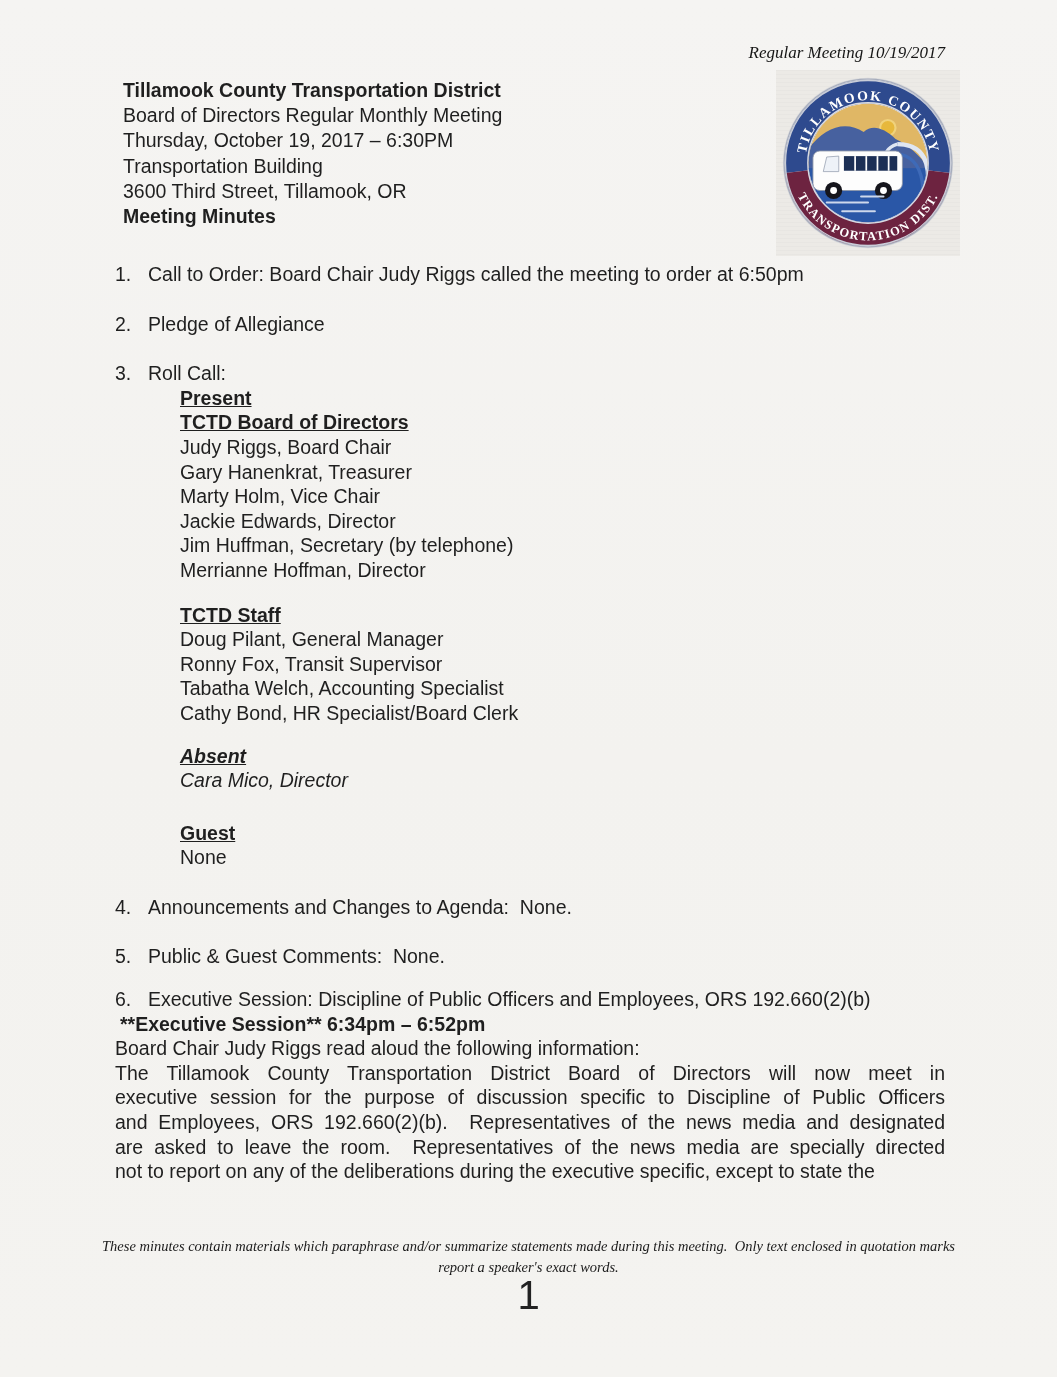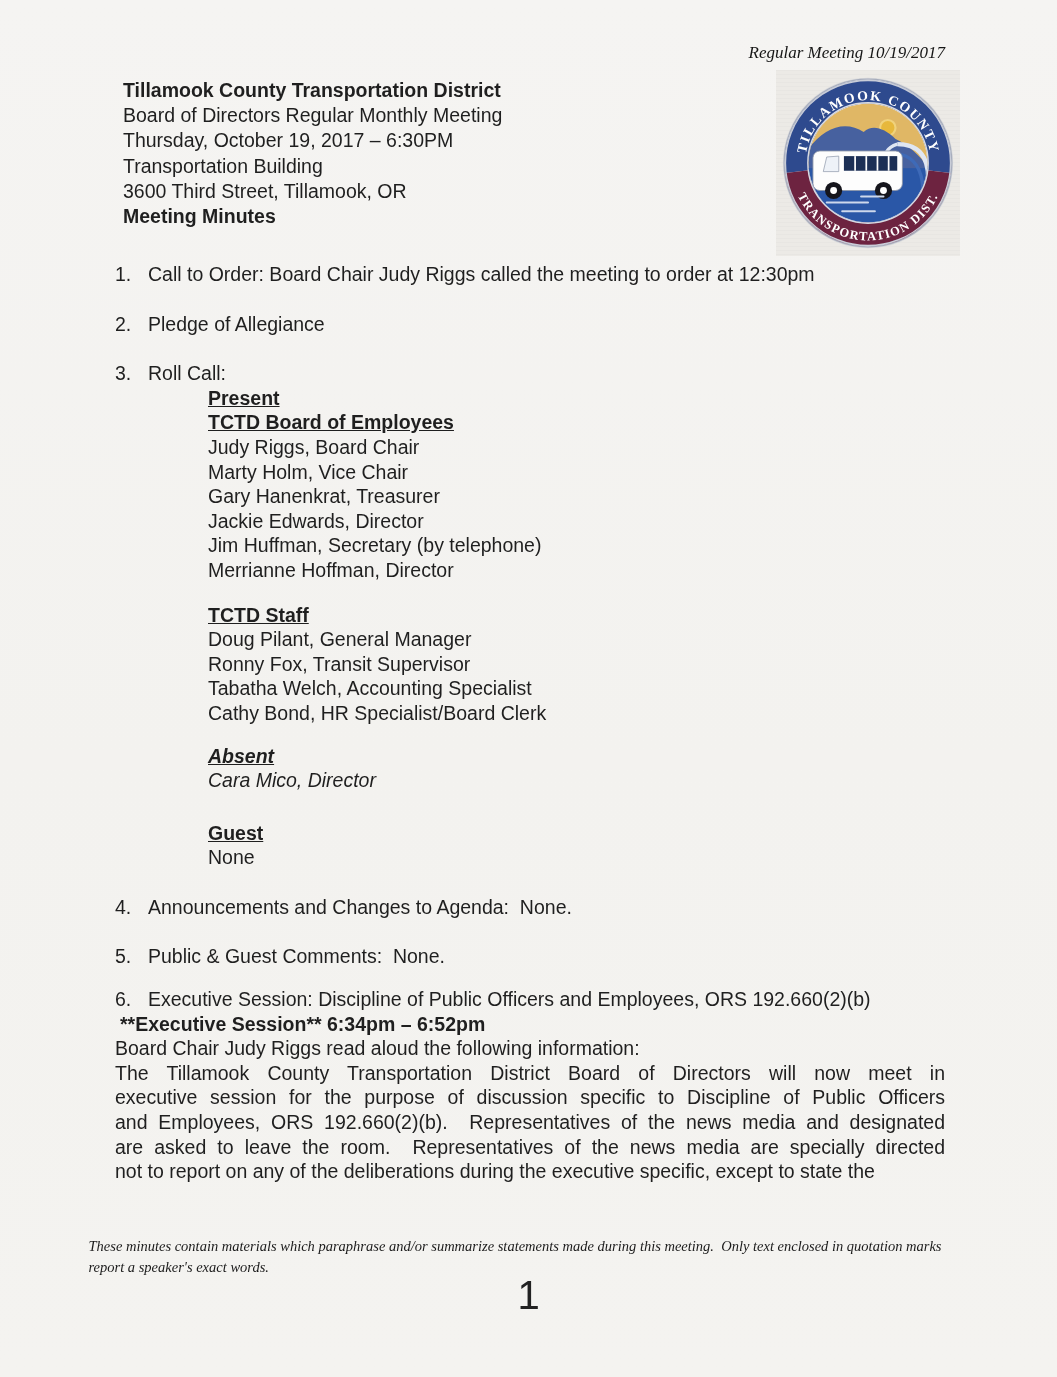--- a/index.html
+++ b/index.html
@@ -35,34 +35,34 @@
   .bold { font-weight:bold; }
 
   .content { position:absolute; top:250px; left:115px; width:830px; }
 
   .item { display:flex; }
   .item .num { width:33px; flex:none; }
   .mt12 { margin-top:12px; }
   .mb25 { margin-bottom:25px; }
   .mb18 { margin-bottom:18px; }
 
-  .roll-block { margin-left:93px; }
+  .roll-block { margin-left:65px; }
   .rc-head { font-weight:bold; text-decoration:underline; }
   .rc-group-gap20 { margin-bottom:20px; }
   .rc-group-gap18 { margin-bottom:18px; }
   .rc-group-gap28 { margin-bottom:28px;font-style:italic; }
   .rc-group-gap25 { margin-bottom:25px; }
 
   .exec-subtitle { font-weight:bold; padding-left:5px; }
   .para-line { text-align:justify; text-align-last:justify; }
   .para-line.last { text-align-last:auto; }
 
   .footer-disclaimer {
     position:absolute; top:1236px; left:50%; transform:translateX(-50%);
-    width:880px; text-align:left;
+    width:880px; text-align:center;
     font-family:"Liberation Serif","DejaVu Serif",serif;
     font-style:italic; font-size:14.5px; line-height:21px; color:#1b1b1b;
   }
   .page-number {
     position:absolute; top:1274px; left:0; width:100%;
     text-align:center; font-size:40px; line-height:42px; color:#222;
   }
 </style>
 </head>
 <body>
@@ -136,40 +136,40 @@
     <div data-bind="masthead.datetime">Thursday, October 19, 2017 – 6:30PM</div>
     <div data-bind="masthead.building">Transportation Building</div>
     <div data-bind="masthead.address">3600 Third Street, Tillamook, OR</div>
     <div class="bold" data-bind="masthead.doc_title">Meeting Minutes</div>
   </header>
 
   <main class="content">
 
     <div class="item mt12 mb25">
       <span class="num" data-bind="agenda.item1_num">1.</span>
-      <span data-bind="agenda.item1">Call to Order: Board Chair Judy Riggs called the meeting to order at 12:30pm</span>
+      <span data-bind="agenda.item1">Call to Order: Board Chair Judy Riggs called the meeting to order at 6:50pm</span>
     </div>
 
     <div class="item mb25">
       <span class="num" data-bind="agenda.item2_num">2.</span>
       <span data-bind="agenda.item2">Pledge of Allegiance</span>
     </div>
 
     <div class="item">
       <span class="num" data-bind="agenda.item3_num">3.</span>
       <span data-bind="agenda.item3">Roll Call:</span>
     </div>
 
     <div class="roll-block">
       <div class="rc-group-gap20">
         <div class="rc-head" data-bind="roll_call.present_heading">Present</div>
-        <div class="rc-head" data-bind="roll_call.board_heading">TCTD Board of Employees</div>
+        <div class="rc-head" data-bind="roll_call.board_heading">TCTD Board of Directors</div>
         <div data-bind="roll_call.board_members.0">Judy Riggs, Board Chair</div>
+        <div data-bind="roll_call.board_members.1">Gary Hanenkrat, Treasurer</div>
         <div data-bind="roll_call.board_members.2">Marty Holm, Vice Chair</div>
-        <div data-bind="roll_call.board_members.1">Gary Hanenkrat, Treasurer</div>
         <div data-bind="roll_call.board_members.3">Jackie Edwards, Director</div>
         <div data-bind="roll_call.board_members.4">Jim Huffman, Secretary (by telephone)</div>
         <div data-bind="roll_call.board_members.5">Merrianne Hoffman, Director</div>
       </div>
 
       <div class="rc-group-gap18">
         <div class="rc-head" data-bind="roll_call.staff_heading">TCTD Staff</div>
         <div data-bind="roll_call.staff_members.0">Doug Pilant, General Manager</div>
         <div data-bind="roll_call.staff_members.1">Ronny Fox, Transit Supervisor</div>
         <div data-bind="roll_call.staff_members.2">Tabatha Welch, Accounting Specialist</div>

